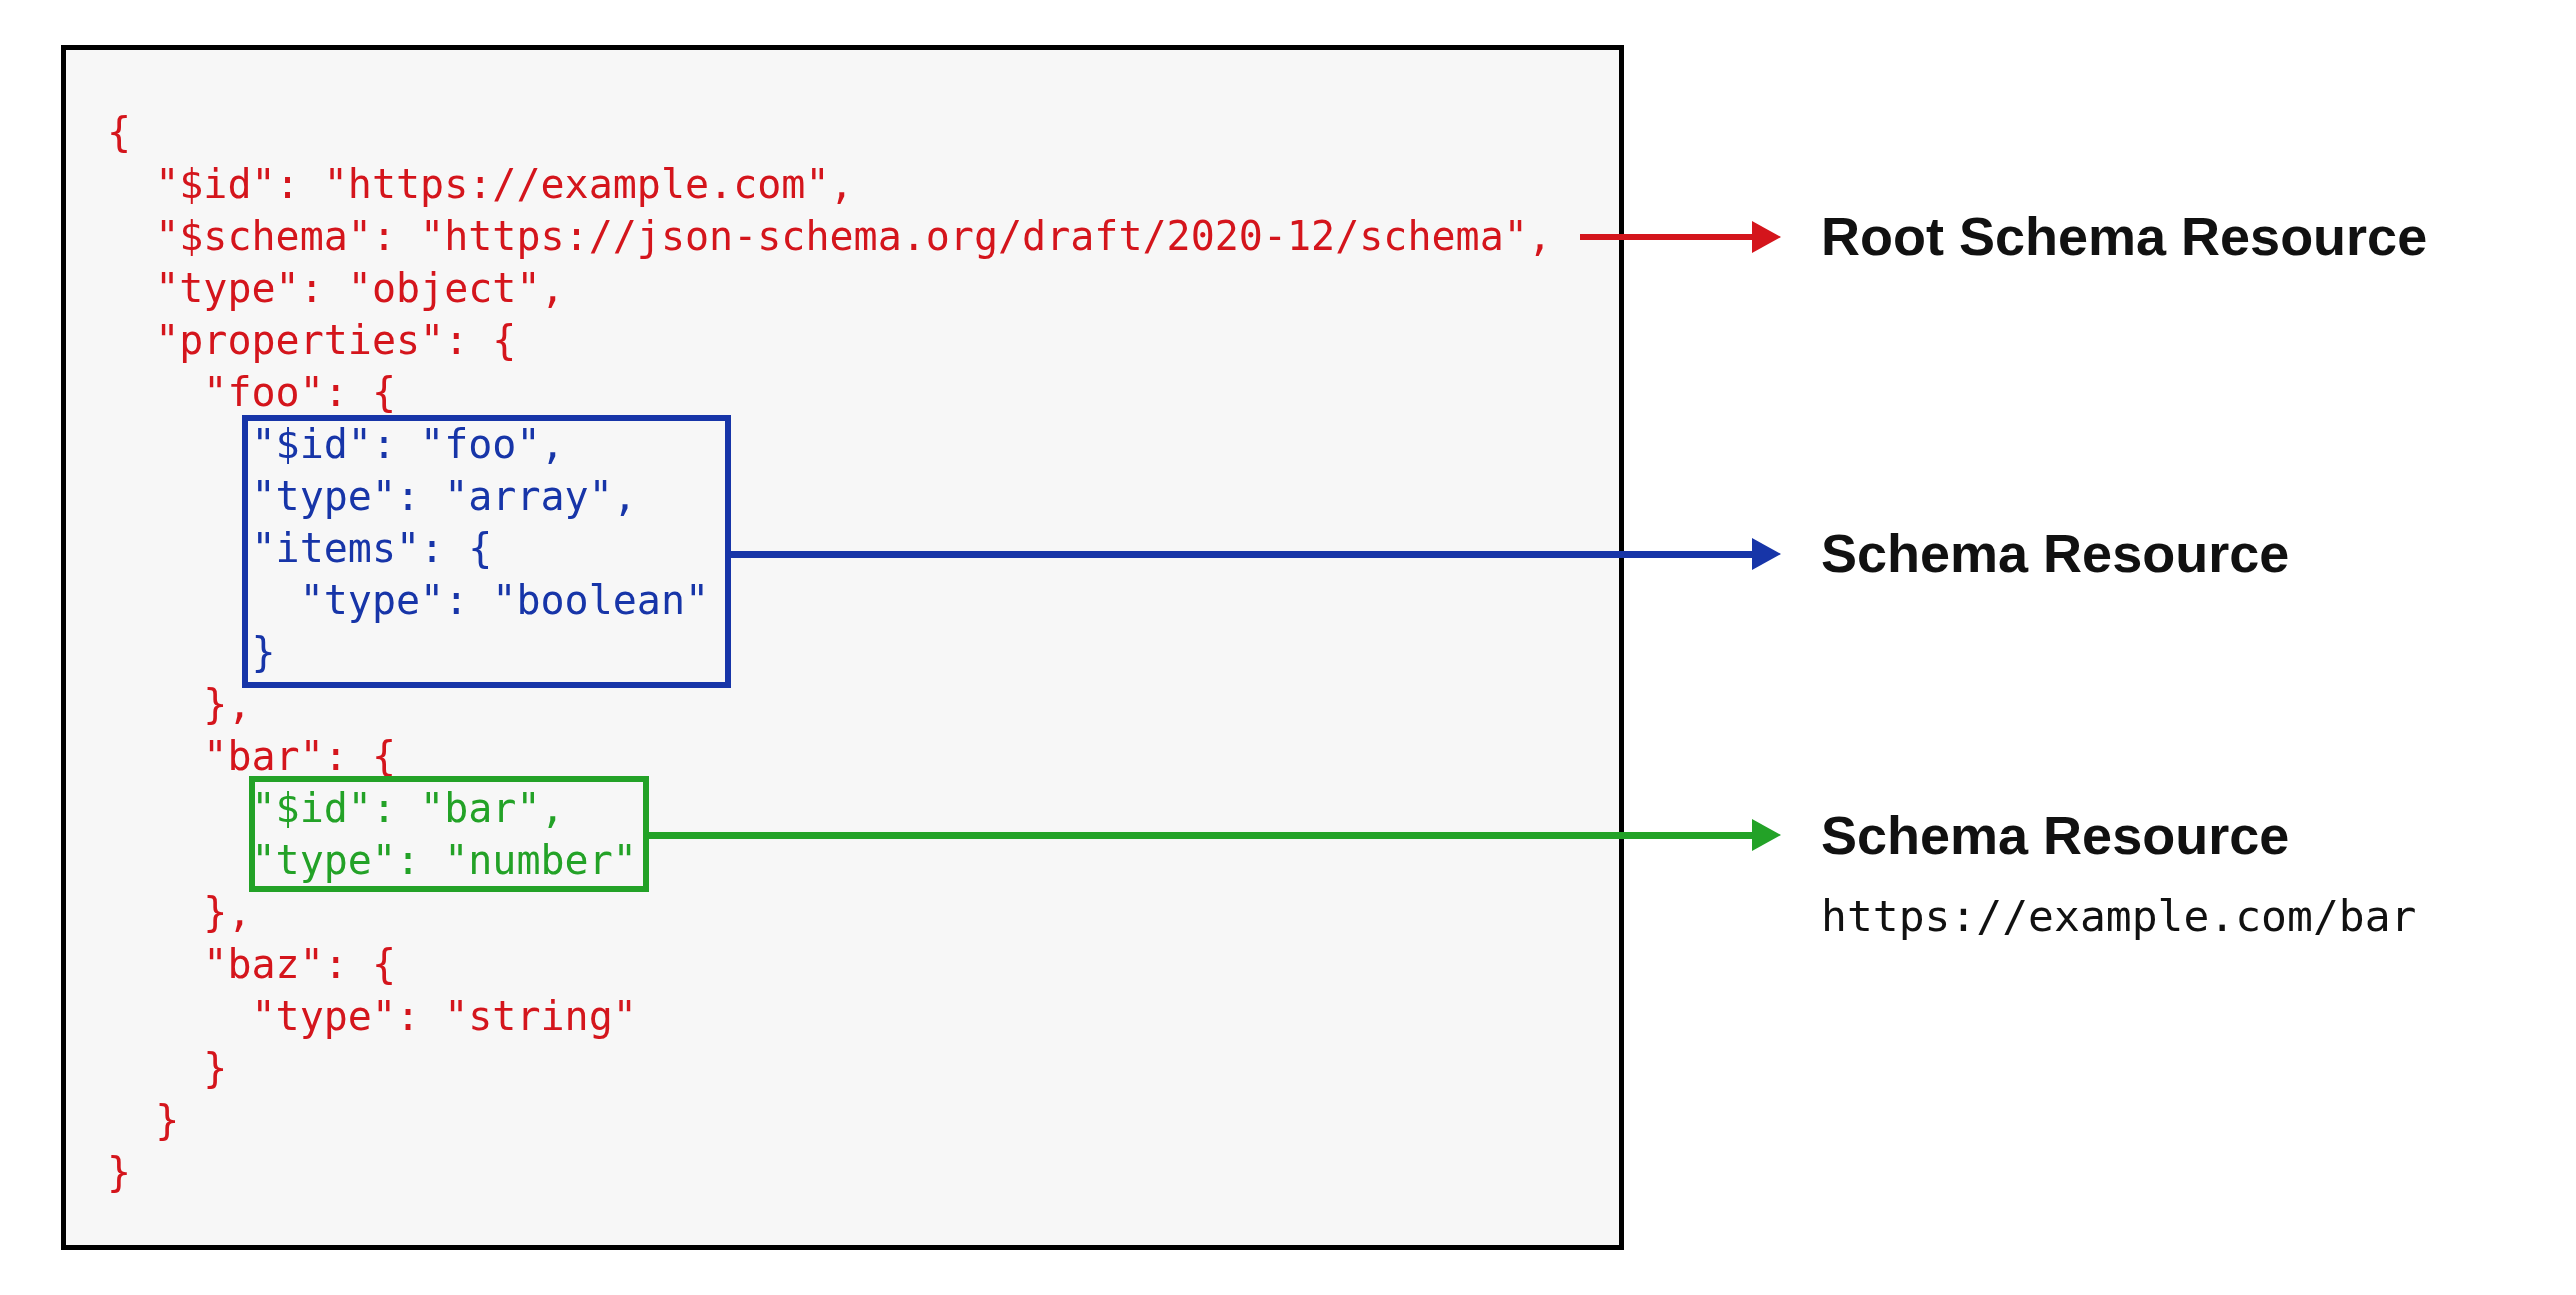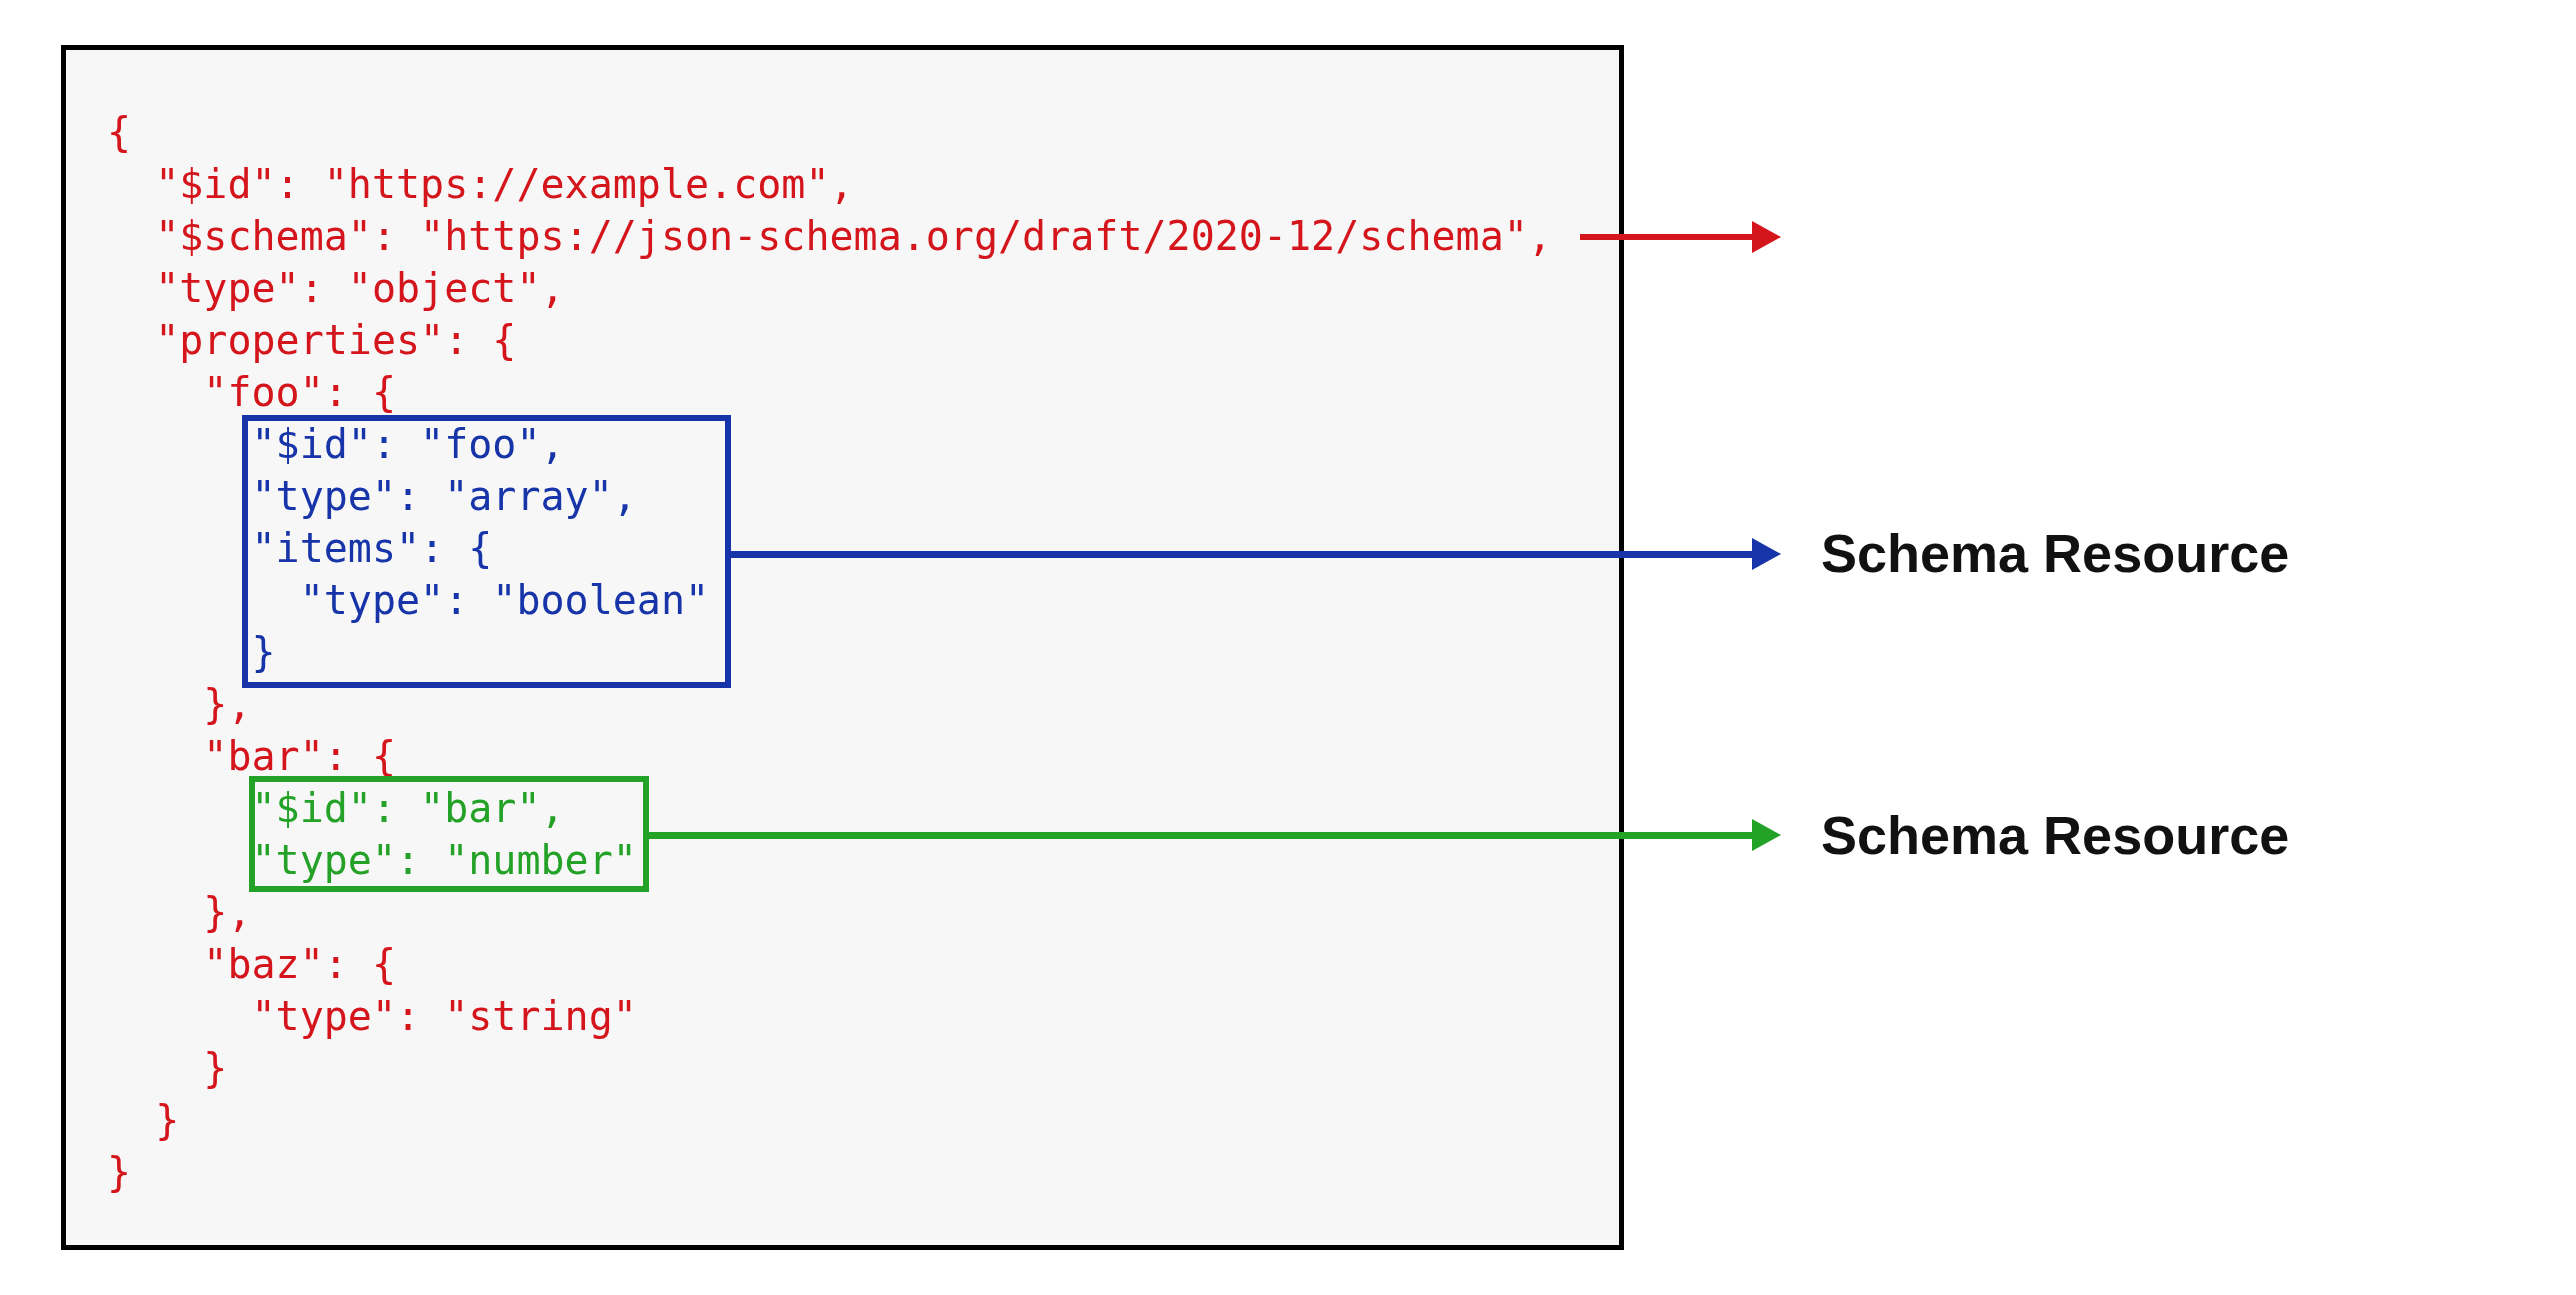--- a/index.html
+++ b/index.html
@@ -119,19 +119,21 @@
   <div class="arrow arrow-foo">
     <div class="arrow-line"></div>
     <div class="arrow-head"></div>
   </div>
 
   <div class="arrow arrow-bar">
     <div class="arrow-line"></div>
     <div class="arrow-head"></div>
   </div>
 
+  <div class="ann-title t-root">Root Schema Resource</div>
 
   <div class="ann-title t-foo">Schema Resource</div>
 
   <div class="ann-title t-bar">Schema Resource</div>
+  <div class="ann-url u-bar">https://example.com/bar</div>
 
 </div>
 
 
 </body></html>

